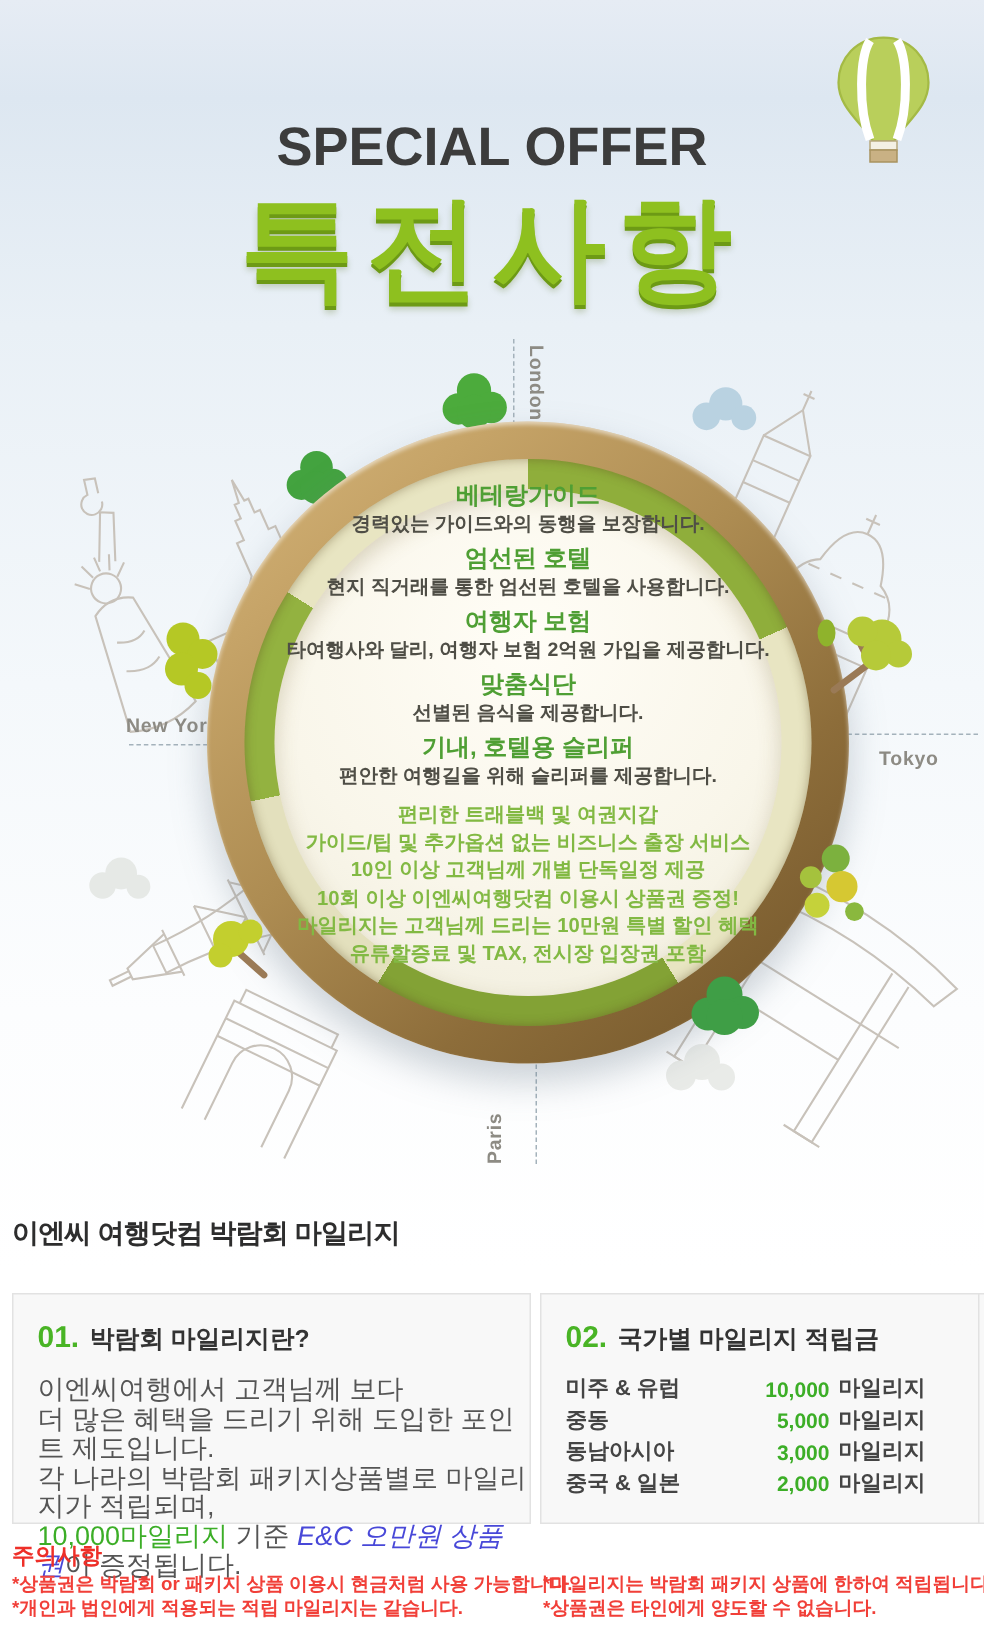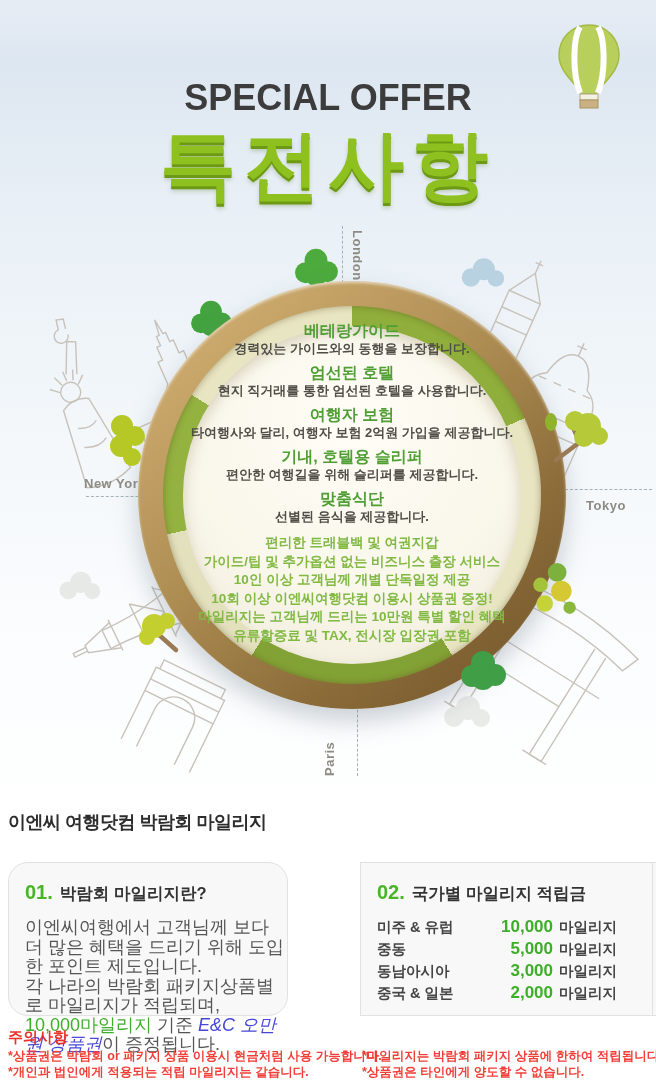--- a/index.html
+++ b/index.html
@@ -31,31 +31,31 @@
     background:radial-gradient(circle at 50% 30%,#fffdf6 0%,#f9f6ea 58%,#efecdb 100%);
     box-shadow:inset 0 6px 14px rgba(130,110,60,.28);}
   .benefits{position:absolute;left:140px;top:321px;width:424px;text-align:center;z-index:4;}
   .b-item{margin-bottom:6px;}
   .b-title{font-size:16px;line-height:19px;font-weight:bold;color:#4f9f34;}
   .b-desc{font-size:13px;line-height:17px;font-weight:bold;color:#4f4e46;}
   .b-extra{margin-top:9px;font-size:13.5px;line-height:18.5px;font-weight:bold;color:#82b943;}
   
   .m-head{position:absolute;left:8px;top:810px;font-size:18px;font-weight:bold;color:#2d2d2d;letter-spacing:-.5px;z-index:5;}
   .box{position:absolute;top:862px;height:154px;background:#f8f8f8;border:1px solid #e2e2e2;box-sizing:border-box;z-index:5;}
-  .box1{left:8px;width:280px;padding:18px 0 17px 16px;border-radius:20px;}
+  .box1{left:8px;width:346px;padding:18px 0 17px 16px;}
   .box2{left:360px;width:324px;padding:18px 0 0 16px;}
   .box3{left:652px;width:6px;border-right:none;}
   .sec-line{font-size:0;}
   .sec-num{font-size:20px;font-weight:bold;color:#49b425;vertical-align:baseline;}
   .sec-title{font-size:16.5px;font-weight:bold;color:#333;margin-left:7px;vertical-align:baseline;}
   .p1{margin-top:13px;font-size:18px;line-height:19.5px;color:#555;}
   .g{color:#3cae27;} .bl{color:#4848d8;font-style:italic;}
   .mrow{display:flex;align-items:center;margin-top:2px;font-size:14.5px;color:#444;font-weight:bold;}
   .mrow .rg{width:96px;}
-  .mrow .amt{width:80px;text-align:right;font-size:17px;font-weight:bold;color:#3cae27;}
+  .mrow .amt{width:80px;text-align:right;font-size:14px;font-weight:bold;color:#3cae27;}
   .mrow .un{margin-left:6px;}
   .m-table{margin-top:12px;}
   
   .notes-title{position:absolute;left:8px;top:1028px;font-size:15px;font-weight:bold;color:#ee2f28;z-index:5;}
   .note{position:absolute;font-size:12.5px;font-weight:bold;color:#f13f38;z-index:5;white-space:nowrap;}
 </style>
 </head>
 <body>
 
 <div class="page">
@@ -224,26 +224,26 @@
     </div>
     <div class="b-item">
       <div class="b-title">엄선된 호텔</div>
       <div class="b-desc">현지 직거래를 통한 엄선된 호텔을 사용합니다.</div>
     </div>
     <div class="b-item">
       <div class="b-title">여행자 보험</div>
       <div class="b-desc">타여행사와 달리, 여행자 보험 2억원 가입을 제공합니다.</div>
     </div>
     <div class="b-item">
+      <div class="b-title">맞춤식단</div>
+      <div class="b-desc">선별된 음식을 제공합니다.</div>
+    </div>
+    <div class="b-item">
       <div class="b-title">기내, 호텔용 슬리퍼</div>
       <div class="b-desc">편안한 여행길을 위해 슬리퍼를 제공합니다.</div>
-    </div>
-    <div class="b-item">
-      <div class="b-title">맞춤식단</div>
-      <div class="b-desc">선별된 음식을 제공합니다.</div>
     </div>
     <div class="b-extra">
       <div>편리한 트래블백 및 여권지갑</div>
       <div>가이드/팁 및 추가옵션 없는 비즈니스 출장 서비스</div>
       <div>10인 이상 고객님께 개별 단독일정 제공</div>
       <div>10회 이상 이엔씨여행닷컴 이용시 상품권 증정!</div>
       <div>마일리지는 고객님께 드리는 10만원 특별 할인 혜택</div>
       <div>유류할증료 및 TAX, 전시장 입장권 포함</div>
     </div>
   </div>

